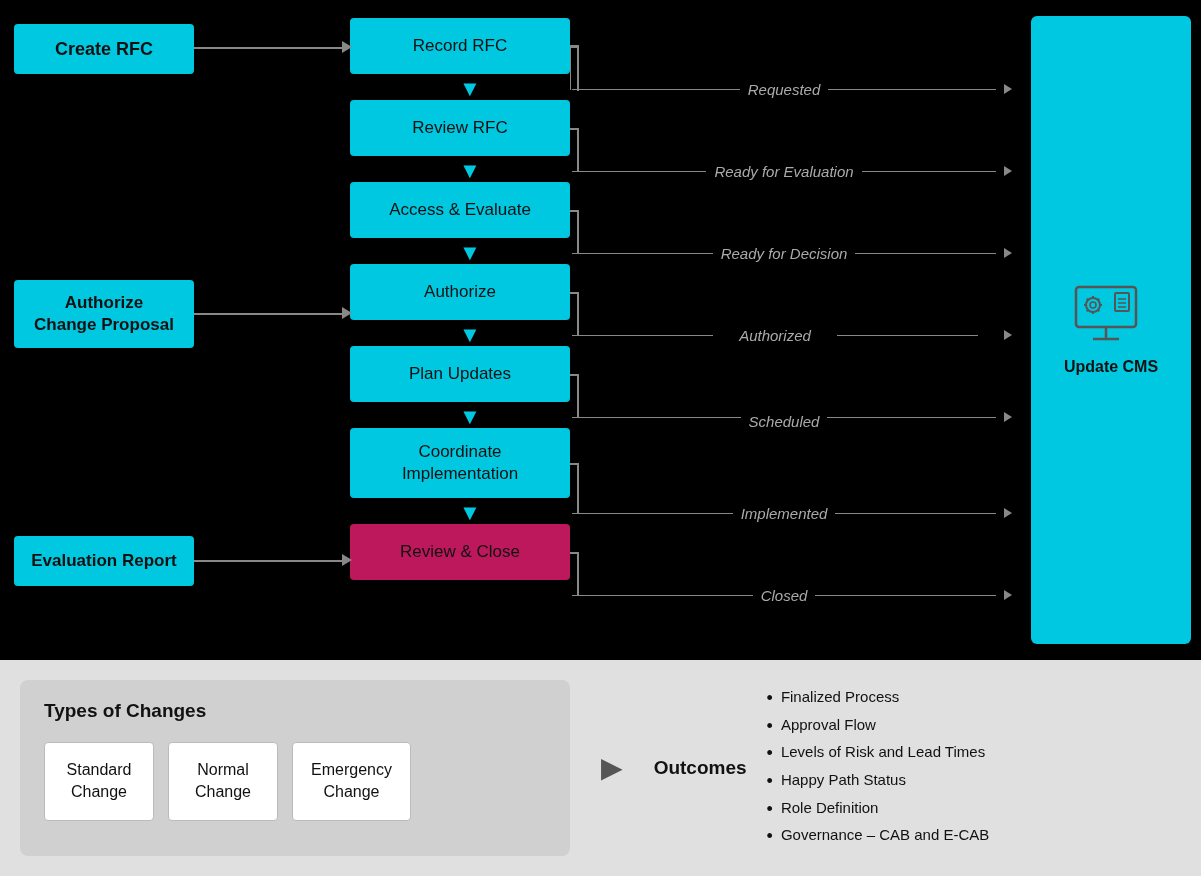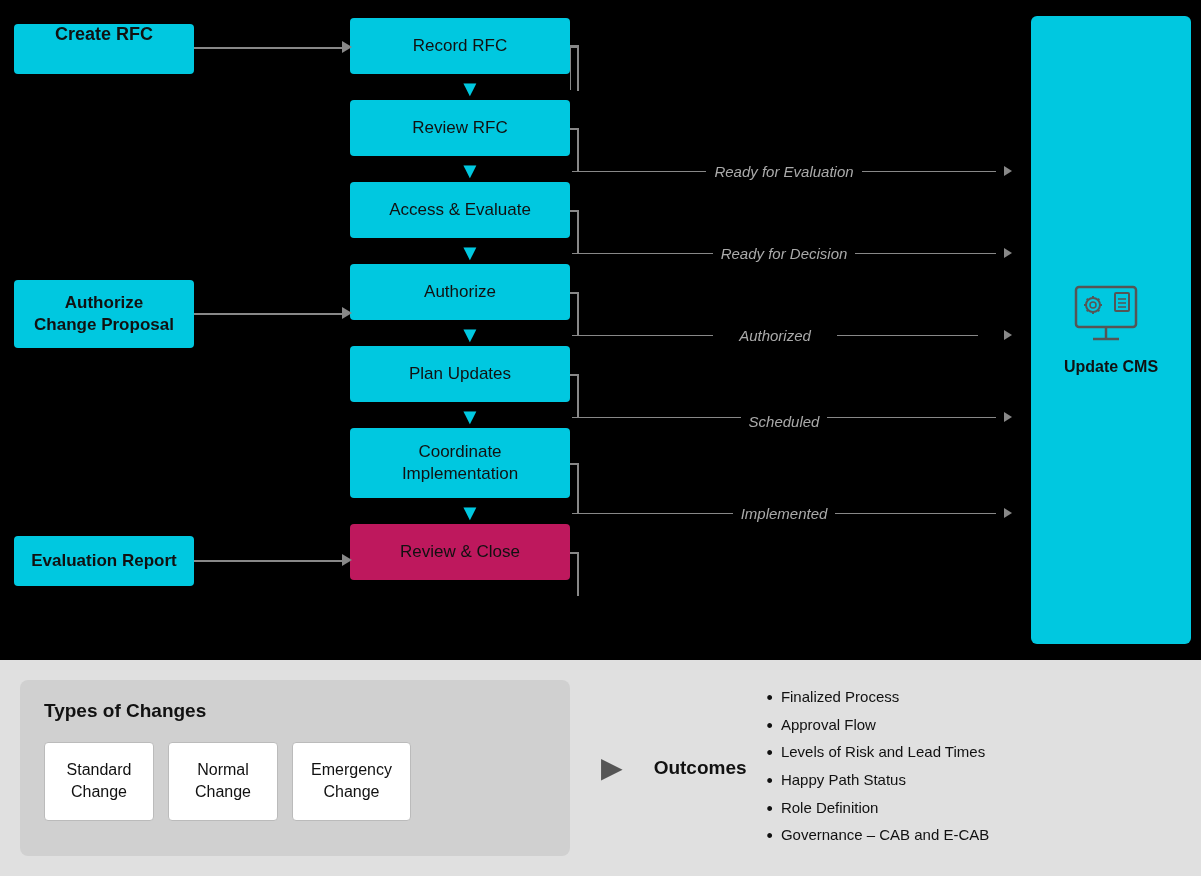--- a/index.html
+++ b/index.html
@@ -51,41 +51,47 @@
     <div style="position:absolute; left:350px; top:428px; width:220px; height:70px; background:#00c8e0; border-radius:4px; display:flex; align-items:center; justify-content:center; font-size:17px; font-weight:500; color:#111; text-align:center; line-height:1.3;">
       <span>Coordinate<br>Implementation</span>
     </div>
 
     <div style="position:absolute; left:458px; top:500px; color:#00c8e0; font-size:22px; text-align:center; width:24px;">▼</div>
 
     <div style="position:absolute; left:350px; top:524px; width:220px; height:56px; background:#be185d; border-radius:4px; display:flex; align-items:center; justify-content:center; font-size:17px; font-weight:500; color:#111;">
       <span>Review &amp; Close</span>
     </div>
 
-    <div style="position:absolute; left:14px; top:24px; width:180px; height:50px; background:#00c8e0; border-radius:4px; display:flex; align-items:flex-start; justify-content:center; font-size:18px; font-weight:bold; color:#111;">
+    <div style="position:absolute; left:14px; top:24px; width:180px; height:50px; background:#00c8e0; border-radius:4px; display:flex; align-items:center; justify-content:center; font-size:18px; font-weight:bold; color:#111;">
       <span>Create RFC</span>
     </div>
 
     <div style="position:absolute; left:194px; top:47px; width:154px; height:2px; background:#888;"></div>
     <div style="position:absolute; left:342px; top:41px; width:0; height:0; border-top:6px solid transparent; border-bottom:6px solid transparent; border-left:10px solid #888;"></div>
 
     <div style="position:absolute; left:14px; top:280px; width:180px; height:68px; background:#00c8e0; border-radius:4px; display:flex; align-items:center; justify-content:center; font-size:17px; font-weight:bold; color:#111; text-align:center; line-height:1.3; padding: 8px;">
       <span>Authorize<br>Change Proposal</span>
     </div>
 
     <div style="position:absolute; left:194px; top:313px; width:154px; height:2px; background:#888;"></div>
     <div style="position:absolute; left:342px; top:307px; width:0; height:0; border-top:6px solid transparent; border-bottom:6px solid transparent; border-left:10px solid #888;"></div>
 
     <div style="position:absolute; left:14px; top:536px; width:180px; height:50px; background:#00c8e0; border-radius:4px; display:flex; align-items:center; justify-content:center; font-size:17px; font-weight:bold; color:#111; text-align:center; line-height:1.3;">
       <span>Evaluation Report</span>
     </div>
 
     <div style="position:absolute; left:194px; top:560px; width:154px; height:2px; background:#888;"></div>
     <div style="position:absolute; left:342px; top:554px; width:0; height:0; border-top:6px solid transparent; border-bottom:6px solid transparent; border-left:10px solid #888;"></div>
 
+    <div style="position:absolute; left:572px; top:80px; right:185px; height:18px; display:flex; align-items:center; gap:8px;">
+      <div style="flex:1; height:1px; background:#888;"></div>
+      <div style="color:#aaa; font-style:italic; font-size:15px; white-space:nowrap;">Requested</div>
+      <div style="flex:1; height:1px; background:#888;"></div>
+      <div style="width:0; height:0; border-top:5px solid transparent; border-bottom:5px solid transparent; border-left:8px solid #888; margin-right:4px;"></div>
+    </div>
 
     <div style="position:absolute; left:572px; top:162px; right:185px; height:18px; display:flex; align-items:center; gap:8px;">
       <div style="flex:1; height:1px; background:#888;"></div>
       <div style="color:#aaa; font-style:italic; font-size:15px; white-space:nowrap;">Ready for Evaluation</div>
       <div style="flex:1; height:1px; background:#888;"></div>
       <div style="width:0; height:0; border-top:5px solid transparent; border-bottom:5px solid transparent; border-left:8px solid #888; margin-right:4px;"></div>
     </div>
 
     <div style="position:absolute; left:572px; top:244px; right:185px; height:18px; display:flex; align-items:center; gap:8px;">
       <div style="flex:1; height:1px; background:#888;"></div>
@@ -108,20 +114,26 @@
       <div style="width:0; height:0; border-top:5px solid transparent; border-bottom:5px solid transparent; border-left:8px solid #888; margin-right:4px;"></div>
     </div>
 
     <div style="position:absolute; left:572px; top:504px; right:185px; height:18px; display:flex; align-items:center; gap:8px;">
       <div style="flex:1; height:1px; background:#888;"></div>
       <div style="color:#aaa; font-style:italic; font-size:15px; white-space:nowrap;">Implemented</div>
       <div style="flex:1; height:1px; background:#888;"></div>
       <div style="width:0; height:0; border-top:5px solid transparent; border-bottom:5px solid transparent; border-left:8px solid #888; margin-right:4px;"></div>
     </div>
 
+    <div style="position:absolute; left:572px; top:586px; right:185px; height:18px; display:flex; align-items:center; gap:8px;">
+      <div style="flex:1; height:1px; background:#888;"></div>
+      <div style="color:#aaa; font-style:italic; font-size:15px; white-space:nowrap;">Closed</div>
+      <div style="flex:1; height:1px; background:#888;"></div>
+      <div style="width:0; height:0; border-top:5px solid transparent; border-bottom:5px solid transparent; border-left:8px solid #888; margin-right:4px;"></div>
+    </div>
 
     <div style="position:absolute; left:570px; top:45px; width:4px; height:2px; background:#888;"></div>
     <div style="position:absolute; left:570px; top:46px; height:44px; width:1px; background:#888;"></div>
 
     <div style="position:absolute; left:570px; top:46px; width:8px; height:2px; background:#888;"></div>
 
     <div style="position:absolute; left:570px; top:45px; width:8px; height:2px; background:#888;"></div>
 
     <div style="position:absolute; left:577px; top:45px; width:2px; height:46px; background:#888;"></div>
 

